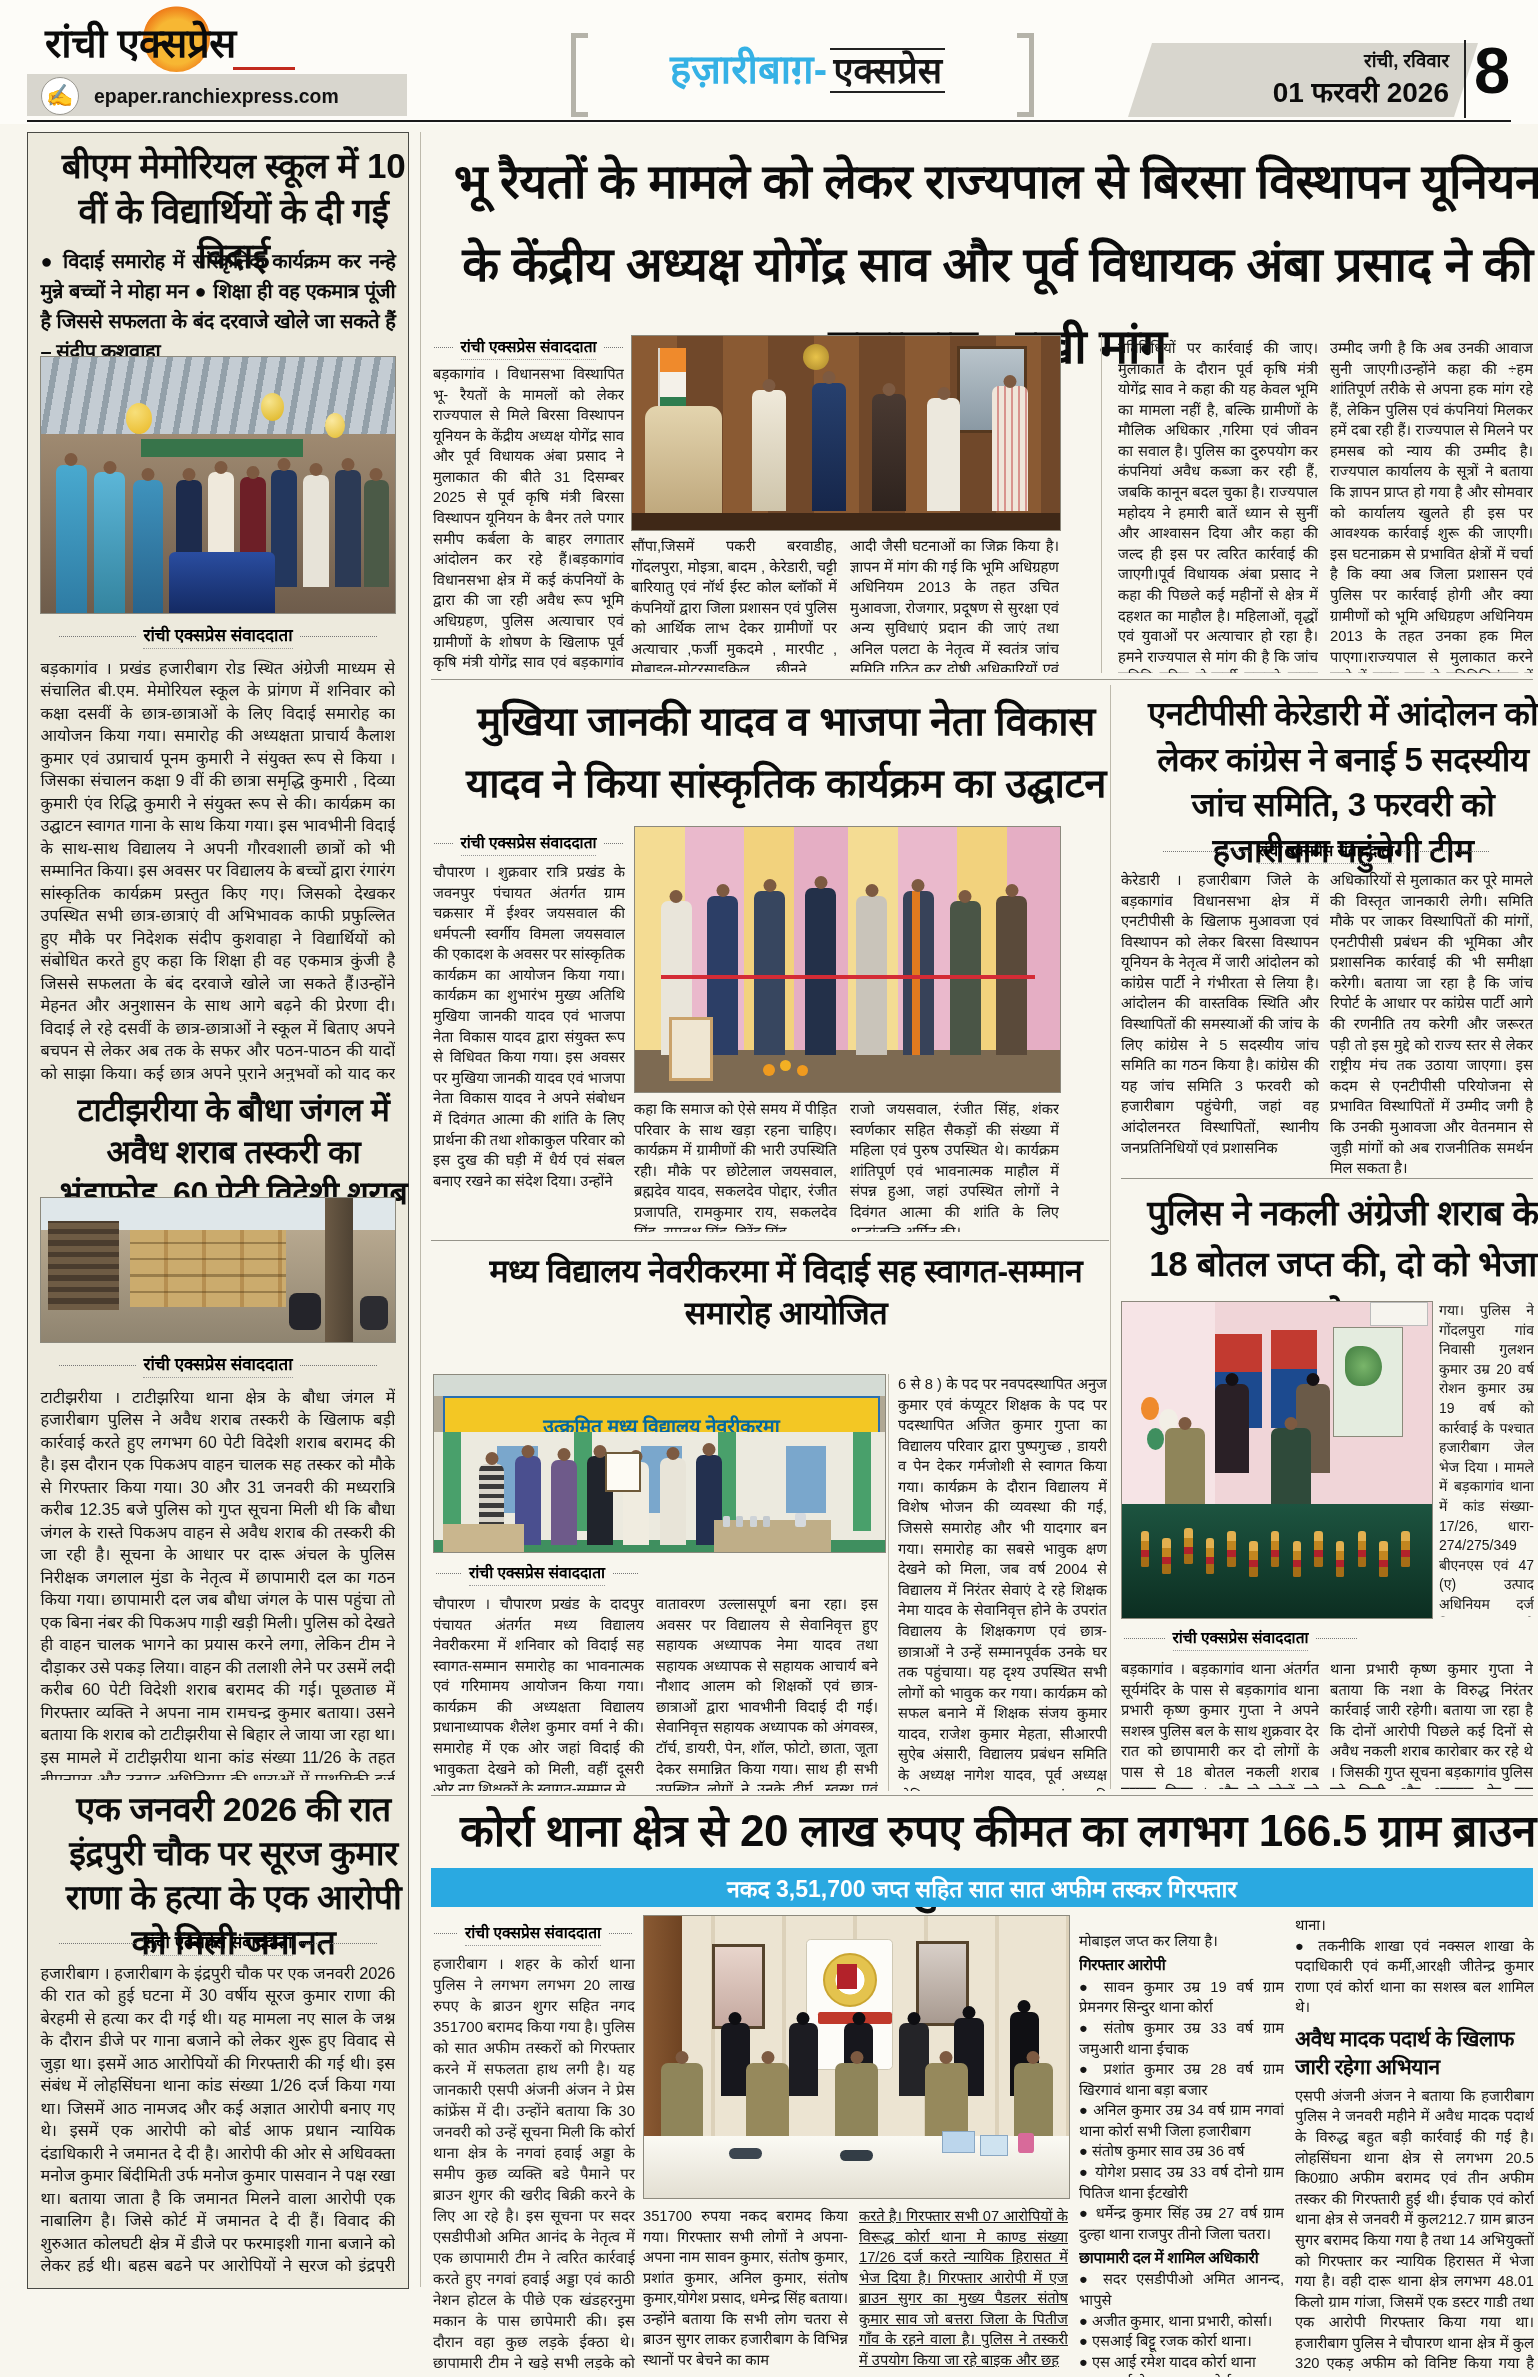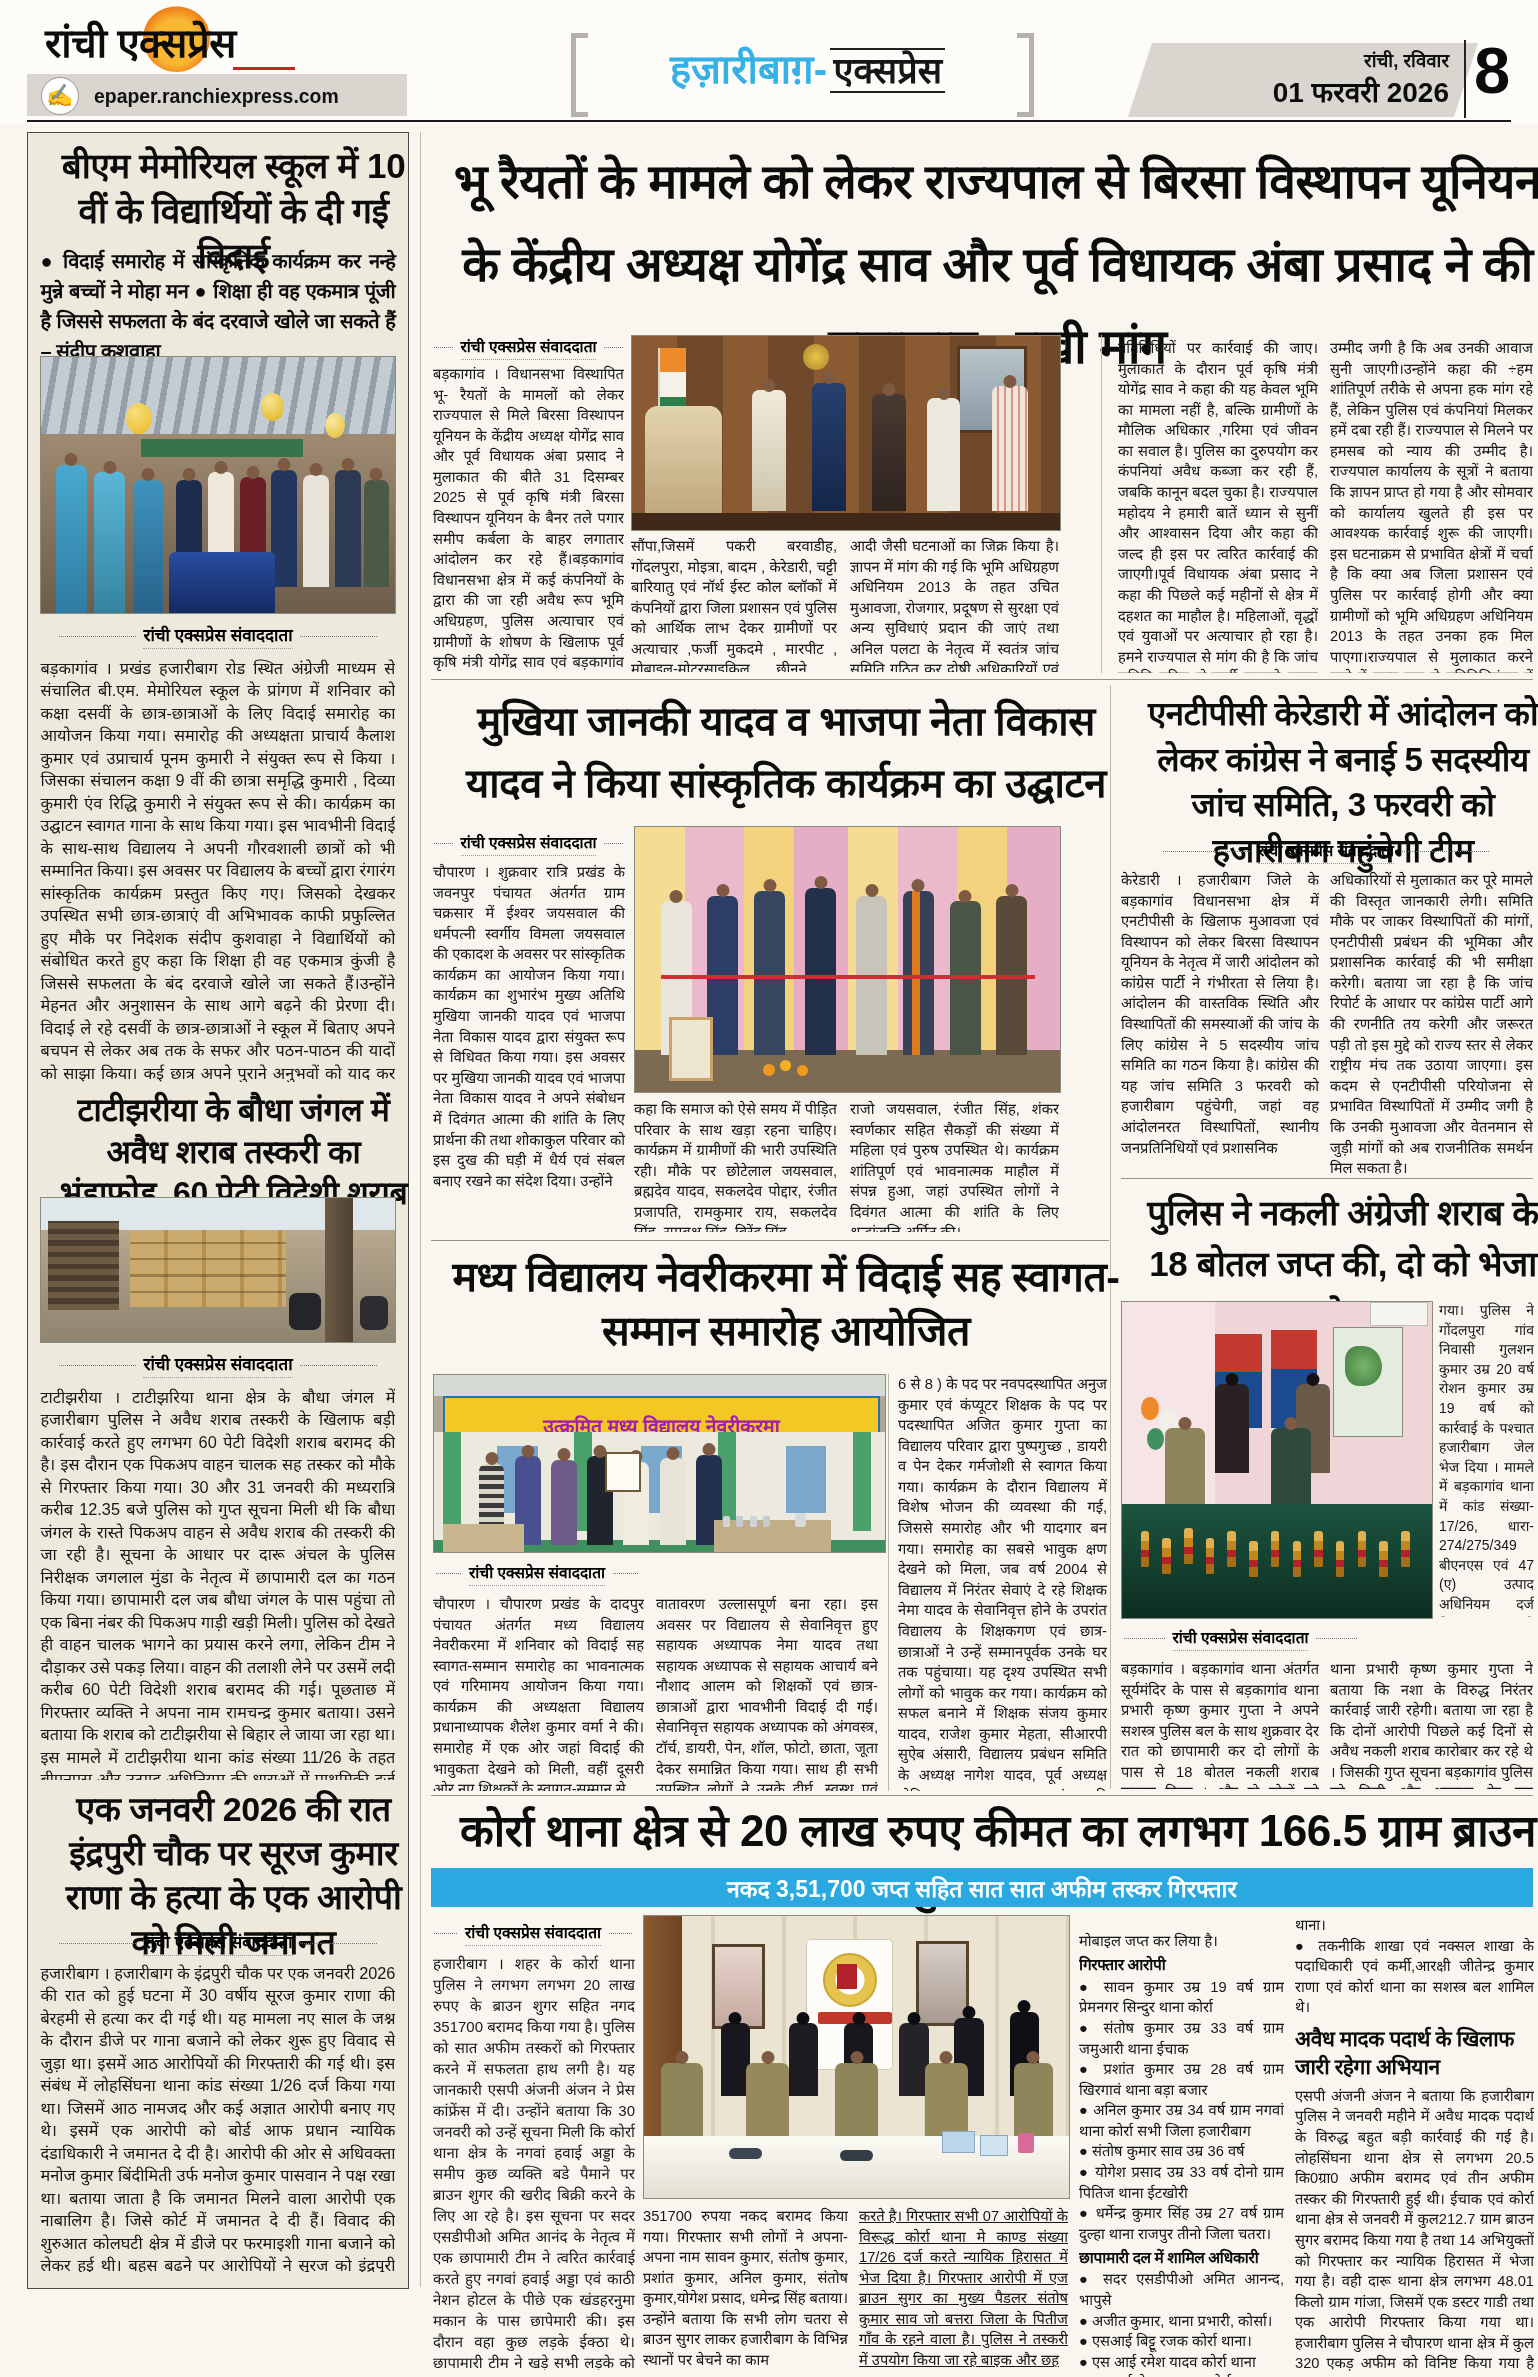--- a/index.html
+++ b/index.html
@@ -168,25 +168,25 @@
   <div class="vrule" style="left:1110px;top:685px;height:1104px;"></div>
   <div class="abs hl center" style="left:1121px;top:691px;width:412px;font-size:33px;line-height:1.38;">एनटीपीसी केरेडारी में आंदोलन को लेकर कांग्रेस ने बनाई 5 सदस्यीय जांच समिति, 3 फरवरी को हजारीबाग पहुंचेगी टीम</div>
   <div class="byline abs" style="left:1163px;top:839px;width:326px;font-size:15.5px;">
       <span>रांची एक्सप्रेस संवाददाता</span>
     </div>
   <div class="abs body-text" style="left:1121px;top:870px;width:198px;height:304px;">केरेडारी । हजारीबाग जिले के बड़कागांव विधानसभा क्षेत्र में एनटीपीसी के खिलाफ मुआवजा एवं विस्थापन को लेकर बिरसा विस्थापन यूनियन के नेतृत्व में जारी आंदोलन को कांग्रेस पार्टी ने गंभीरता से लिया है। आंदोलन की वास्तविक स्थिति और विस्थापितों की समस्याओं की जांच के लिए कांग्रेस ने 5 सदस्यीय जांच समिति का गठन किया है। कांग्रेस की यह जांच समिति 3 फरवरी को हजारीबाग पहुंचेगी, जहां वह आंदोलनरत विस्थापितों, स्थानीय जनप्रतिनिधियों एवं प्रशासनिक</div>
   <div class="abs body-text" style="left:1330px;top:870px;width:203px;height:304px;">अधिकारियों से मुलाकात कर पूरे मामले की विस्तृत जानकारी लेगी। समिति मौके पर जाकर विस्थापितों की मांगों, एनटीपीसी प्रबंधन की भूमिका और प्रशासनिक कार्रवाई की भी समीक्षा करेगी। बताया जा रहा है कि जांच रिपोर्ट के आधार पर कांग्रेस पार्टी आगे की रणनीति तय करेगी और जरूरत पड़ी तो इस मुद्दे को राज्य स्तर से लेकर राष्ट्रीय मंच तक उठाया जाएगा। इस कदम से एनटीपीसी परियोजना से प्रभावित विस्थापितों में उम्मीद जगी है कि उनकी मुआवजा और वेतनमान से जुड़ी मांगों को अब राजनीतिक समर्थन मिल सकता है।</div>
 
   <div class="hrule" style="left:431px;top:1240px;width:678px;"></div>
 
-  <div class="abs hl center" style="left:431px;top:1250px;width:678px;font-size:41px;line-height:1.32;">मध्य विद्यालय नेवरीकरमा में विदाई सह स्वागत-सम्मान समारोह आयोजित</div>
+  <div class="abs hl center" style="left:431px;top:1250px;width:678px;font-size:32px;line-height:1.32;">मध्य विद्यालय नेवरीकरमा में विदाई सह स्वागत-सम्मान समारोह आयोजित</div>
   <div class="photo" style="left:433px;top:1374px;width:451px;height:177px;">
     <div class="abs" style="left:0;top:0;right:0;height:12%;background:#d4dbd4;"></div>
     <div class="abs" style="left:2%;top:12%;width:96%;height:20%;background:#f3c724;border:2.3px solid #2a6fb0;display:flex;align-items:center;justify-content:center;">
-      <span style="color:#a21caf;font-weight:700;font-size:19.4px;white-space:nowrap;margin-top:20px;">उत्क्रमित मध्य विद्यालय नेवरीकरमा</span>
+      <span style="color:#0369a1;font-weight:700;font-size:19.4px;white-space:nowrap;margin-top:20px;">उत्क्रमित मध्य विद्यालय नेवरीकरमा</span>
     </div>
     <div class="abs" style="left:0;top:32%;right:0;bottom:0;background:#eceadf;"></div>
     <div class="abs" style="left:2%;top:32%;width:4%;height:56%;background:#49a06b;"></div>
     <div class="abs" style="left:31%;top:32%;width:4%;height:56%;background:#49a06b;"></div>
     <div class="abs" style="left:63%;top:32%;width:4%;height:56%;background:#49a06b;"></div>
     <div class="abs" style="left:93%;top:32%;width:4%;height:56%;background:#49a06b;"></div>
     <div class="abs" style="left:14%;top:40%;width:9%;height:38%;background:#7aa7cc;"></div>
     <div class="abs" style="left:46%;top:40%;width:9%;height:38%;background:#7aa7cc;"></div>
     <div class="abs" style="left:78%;top:40%;width:9%;height:38%;background:#7aa7cc;"></div>
     <div class="abs" style="left:0;bottom:0;right:0;height:7%;background:#3f8f5f;"></div>

